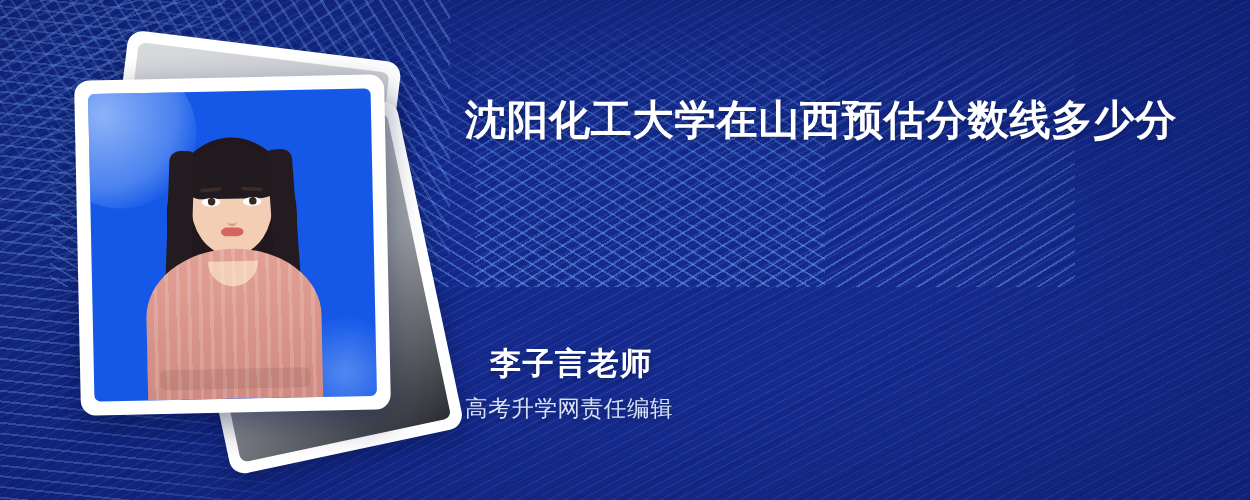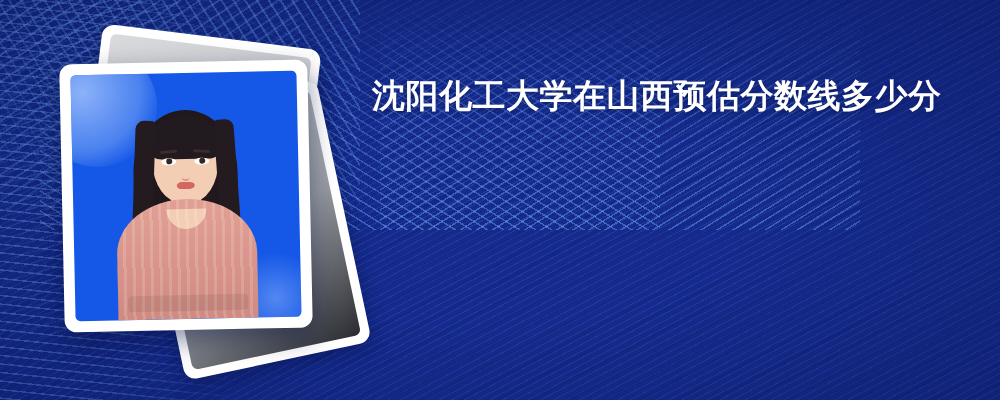--- a/index.html
+++ b/index.html
@@ -362,14 +362,18 @@
           <div class="dress-waist"></div>
         </div>
       </div>
     </div>
   </div>
 
   <div class="text-block">
     <div class="title">沈阳化工大学在山西预估分数线多少分</div>
   </div>
 
+  <div class="byline">
+    <div class="author">李子言老师</div>
+    <div class="role">高考升学网责任编辑</div>
+  </div>
 
 </div>
 
 </body></html>

